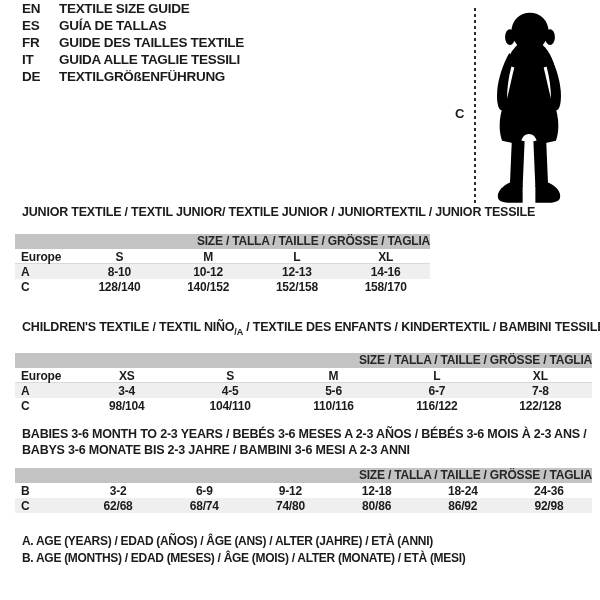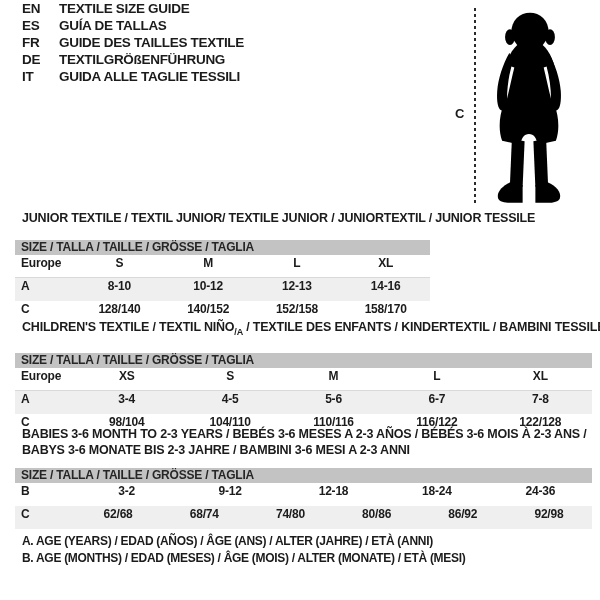--- a/index.html
+++ b/index.html
@@ -21,27 +21,27 @@
     background:repeating-linear-gradient(to bottom,#2b2b2b 0 3px,transparent 3px 6px);
   }
   .c-marker{position:absolute;left:455px;top:106px;font-size:13px;}
   .silhouette{position:absolute;left:485px;top:10px;}
 
   
   .tbl{position:absolute;left:15px;letter-spacing:-0.2px;}
   .tbl-title{padding-left:7px;font-size:12.5px;line-height:14px;white-space:nowrap;}
   .tbl-title sub{font-size:9px;}
   .t-bar{background:#c3c3c3;height:15px;line-height:15px;padding-left:6px;
-         font-size:12px;color:#262626;}
-  .t-row{display:flex;height:23px;line-height:17px;font-size:12px;box-sizing:border-box;}
+         font-size:12px;color:#262626;text-align:right;}
+  .t-row{display:flex;height:15px;line-height:17px;font-size:12px;box-sizing:border-box;}
   .t-row .lbl{width:60px;padding-left:6px;box-sizing:border-box;}
   .t-row .cell{flex:1;text-align:center;}
   .t-row.shaded{background:#efefef;}
   .t-row.hairline{border-bottom:1px solid #d9d9d9;}
-  .t1{top:211px;width:415px;}
+  .t1{top:205px;width:415px;}
   .t1 .t-bar{margin-top:15px;}
   .t2{top:320px;width:577px;}
   .t2 .t-bar{margin-top:14px;}
   .t3{top:426px;width:577px;}
   .t3 .tbl-title{line-height:16px;}
   .t3 .t-bar{margin-top:10px;}
 
   
   .notes{position:absolute;left:22px;top:533px;font-size:12px;line-height:16.5px;
          letter-spacing:-0.3px;}
@@ -58,26 +58,26 @@
     </div>
     <div class="lang-row">
       <span class="lang-code">ES</span>
       <span class="lang-title">GUÍA DE TALLAS</span>
     </div>
     <div class="lang-row">
       <span class="lang-code">FR</span>
       <span class="lang-title">GUIDE DES TAILLES TEXTILE</span>
     </div>
     <div class="lang-row">
+      <span class="lang-code">IT</span>
+      <span class="lang-title">GUIDA ALLE TAGLIE TESSILI</span>
+    </div>
+    <div class="lang-row">
       <span class="lang-code">DE</span>
       <span class="lang-title">TEXTILGRÖßENFÜHRUNG</span>
-    </div>
-    <div class="lang-row">
-      <span class="lang-code">IT</span>
-      <span class="lang-title">GUIDA ALLE TAGLIE TESSILI</span>
     </div>
   </div>
 
   <div class="dash-line"></div>
   <div class="c-marker">C</div>
   <svg class="silhouette" viewBox="0 0 90 200" width="88" height="197" xmlns="http://www.w3.org/2000/svg">
     <g fill="#000000">
       <circle cx="46" cy="21" r="19"></circle>
       <ellipse cx="25.5" cy="27" rx="5" ry="8"></ellipse>
       <ellipse cx="66.5" cy="27" rx="5" ry="8"></ellipse>
@@ -151,20 +151,21 @@
     </div>
   </div>
 
   <div class="tbl t3">
     <div class="tbl-title">BABIES 3-6 MONTH TO 2-3 YEARS / BEBÉS 3-6 MESES A 2-3 AÑOS / BÉBÉS 3-6 MOIS À 2-3 ANS /</div>
     <div class="tbl-title">BABYS 3-6 MONATE BIS 2-3 JAHRE / BAMBINI 3-6 MESI A 2-3 ANNI</div>
     <div class="t-bar">SIZE / TALLA / TAILLE / GRÖSSE / TAGLIA</div>
     <div class="t-row">
       <span class="lbl">B</span>
       <span class="cell">3-2</span>
+      <span class="cell">6-9</span>
       <span class="cell">9-12</span>
       <span class="cell">12-18</span>
       <span class="cell">18-24</span>
       <span class="cell">24-36</span>
     </div>
     <div class="t-row shaded">
       <span class="lbl">C</span>
       <span class="cell">62/68</span>
       <span class="cell">68/74</span>
       <span class="cell">74/80</span>

